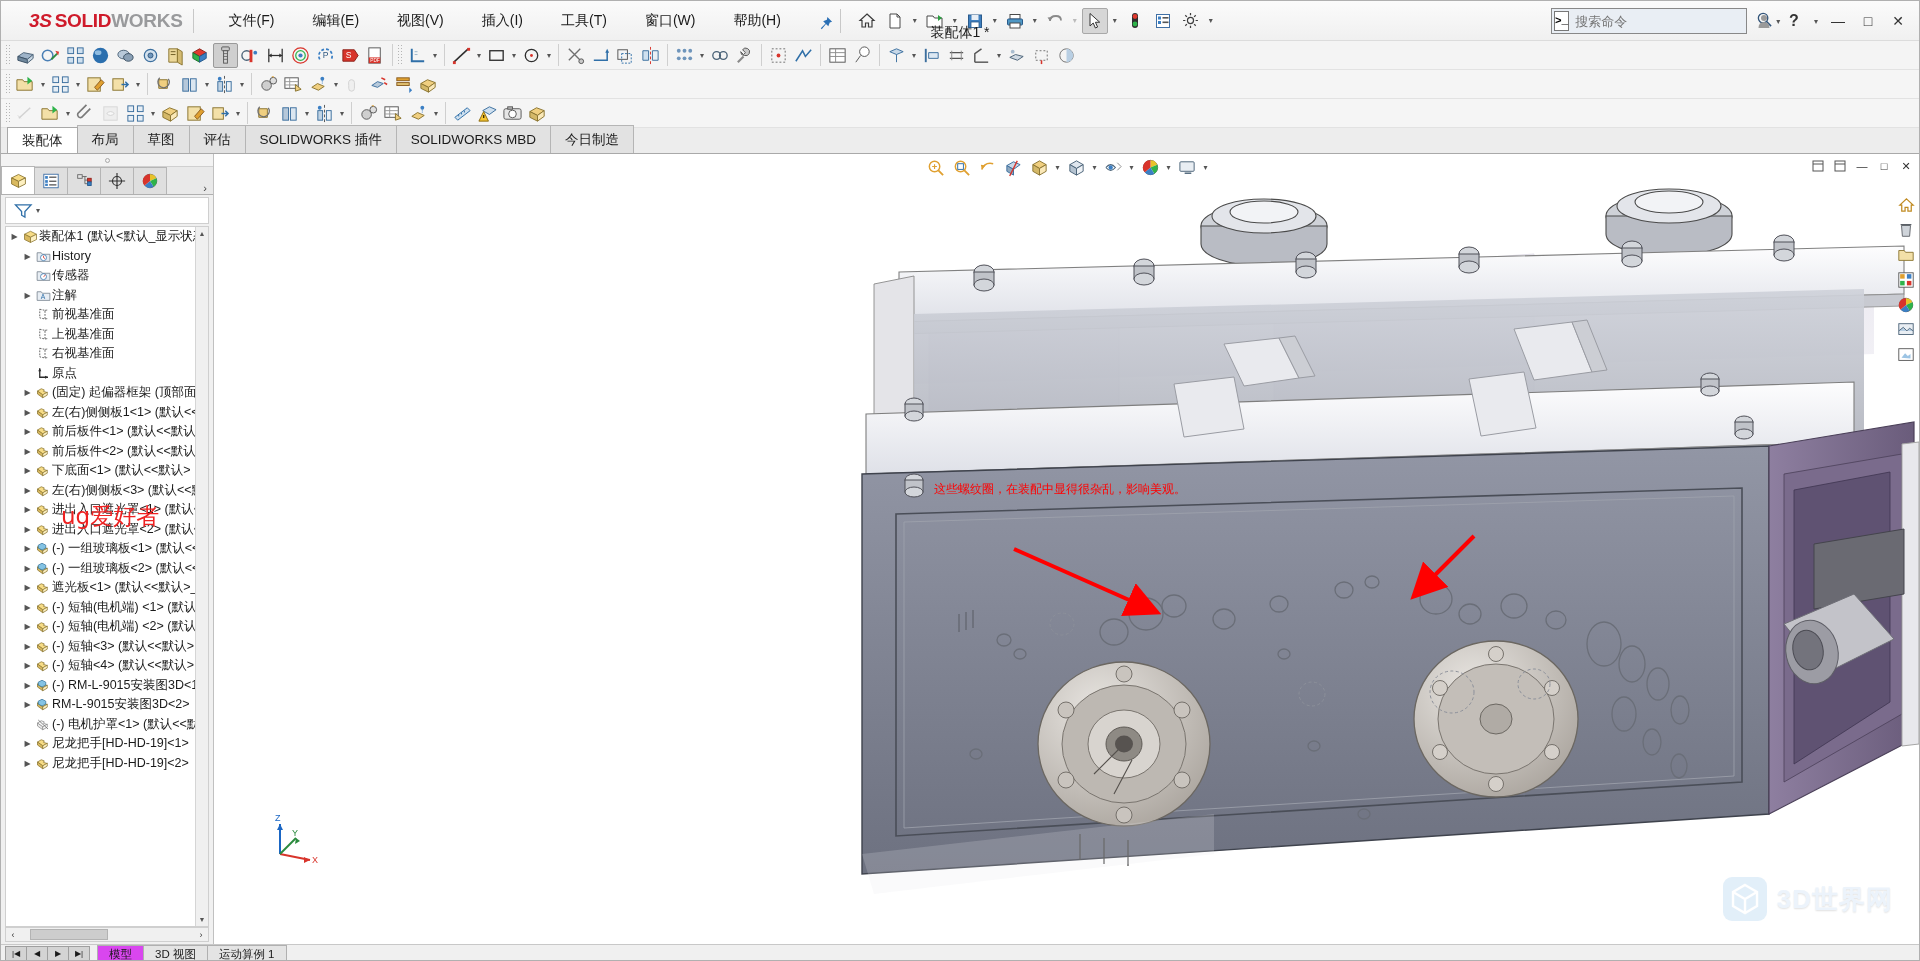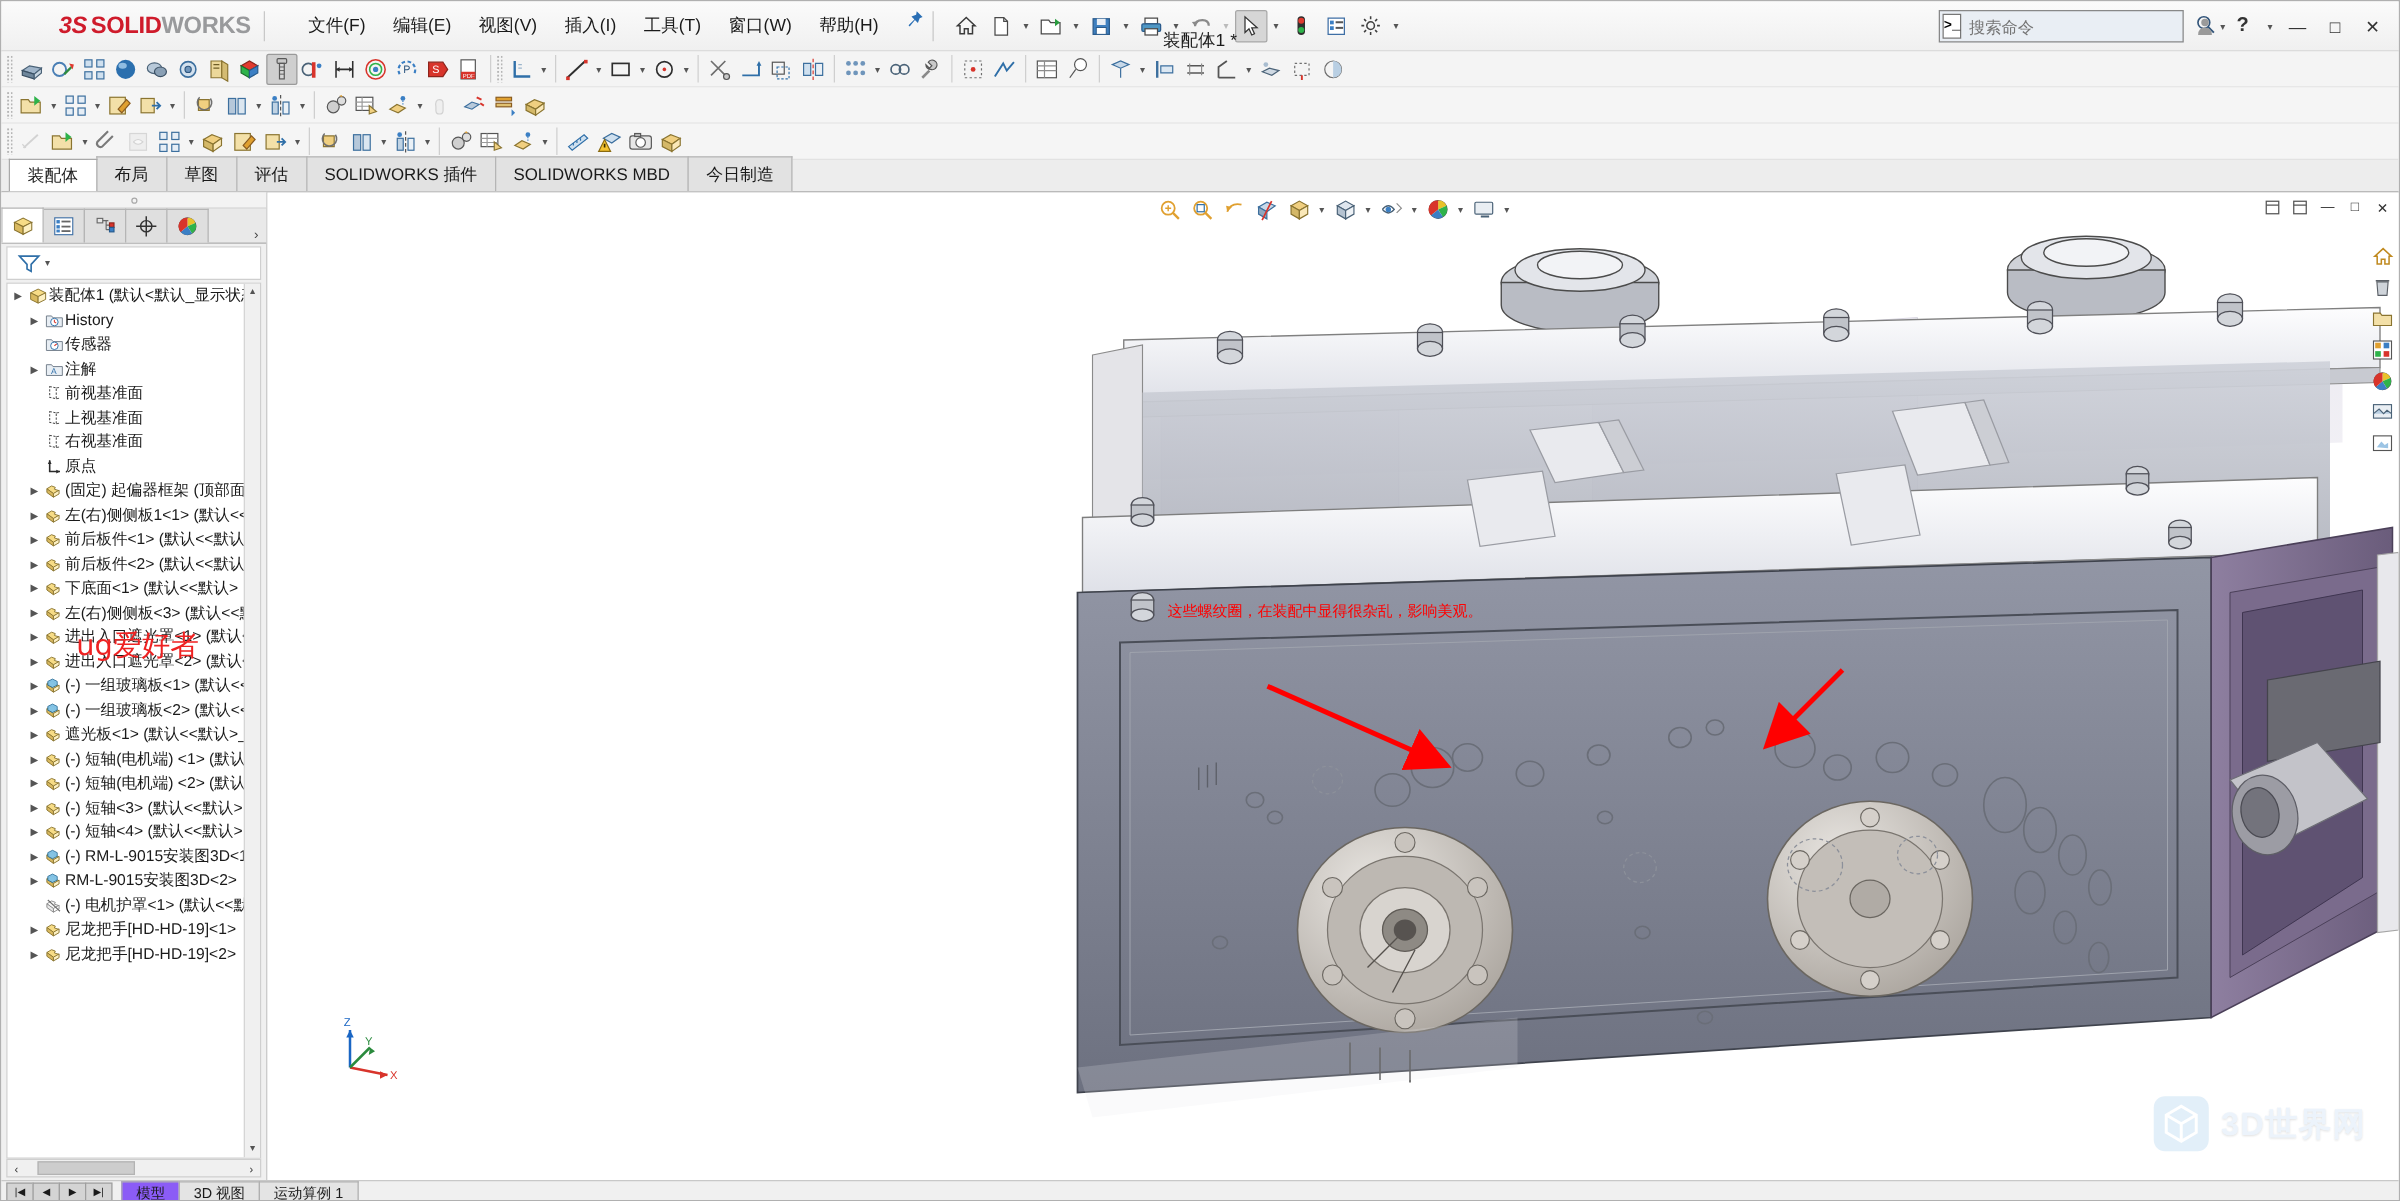--- a/index.html
+++ b/index.html
@@ -21,39 +21,39 @@
   
   .titlebar {
     position: relative;
     height: 40px;
     background: linear-gradient(#fbfbfb, #f0f0f0);
     border-bottom: 1px solid #dcdcdc;
     display: flex;
     align-items: center;
   }
   .logo {
-    margin-left: 46px;
+    margin-left: 28px;
     display: flex;
     align-items: flex-start;
     font-size: 20px;
     letter-spacing: -0.3px;
     white-space: nowrap;
   }
   .logo .ds {
     color: #cf1b2b;
     font-weight: bold;
     font-style: italic;
     font-size: 19px;
     margin-right: 3px;
   }
   .logo .solid { color: #cf1b2b; font-weight: bold; font-size: 19px; }
   .logo .works { color: #999a9c; font-weight: bold; font-size: 19px; }
   .logo-divider { width:1px; height:24px; background:#c8c8c8; margin:0 10px; }
 
-  .menubar { display: flex; align-items: flex-start; margin-left: 14px; }
+  .menubar { display: flex; align-items: flex-end; margin-left: 14px; gap: 16px; }
   .menubar .mi {
     padding: 4px 11px;
     font-size: 14px;
     color: #1a1a1a;
     cursor: default;
     white-space: nowrap;
   }
   .pin-icon { margin-left: 10px; color:#2a6fb5; font-size:15px; }
 
   .tb-sep { width: 1px; height: 24px; background: #c8c8c8; margin: 0 7px; }
@@ -250,21 +250,21 @@
   .navbtns { display:flex; align-items:center; }
   .navbtns .nb {
     width:22px;height:15px;border:1px solid #9f9f9f;background:#d4d4d4;
     display:flex;align-items:center;justify-content:center;font-size:8px;margin-right:-1px; cursor:default;
   }
   .btab {
     padding: 0 11px; height:17px; display:flex;align-items:center;
     border:1px solid #b0b0b0; border-bottom:none; background:#e4e4e4; margin-right:-1px; cursor:default;
     white-space:nowrap;
   }
-  .btab.sel { background:#8b5cf6; }
+  .btab.sel { background:#d946ef; }
 </style>
 </head>
 <body>
 
 <div id="app">
 
   <div class="titlebar">
     <div class="logo">
       <span class="ds">3S</span>
       <span class="solid">SOLID</span>

